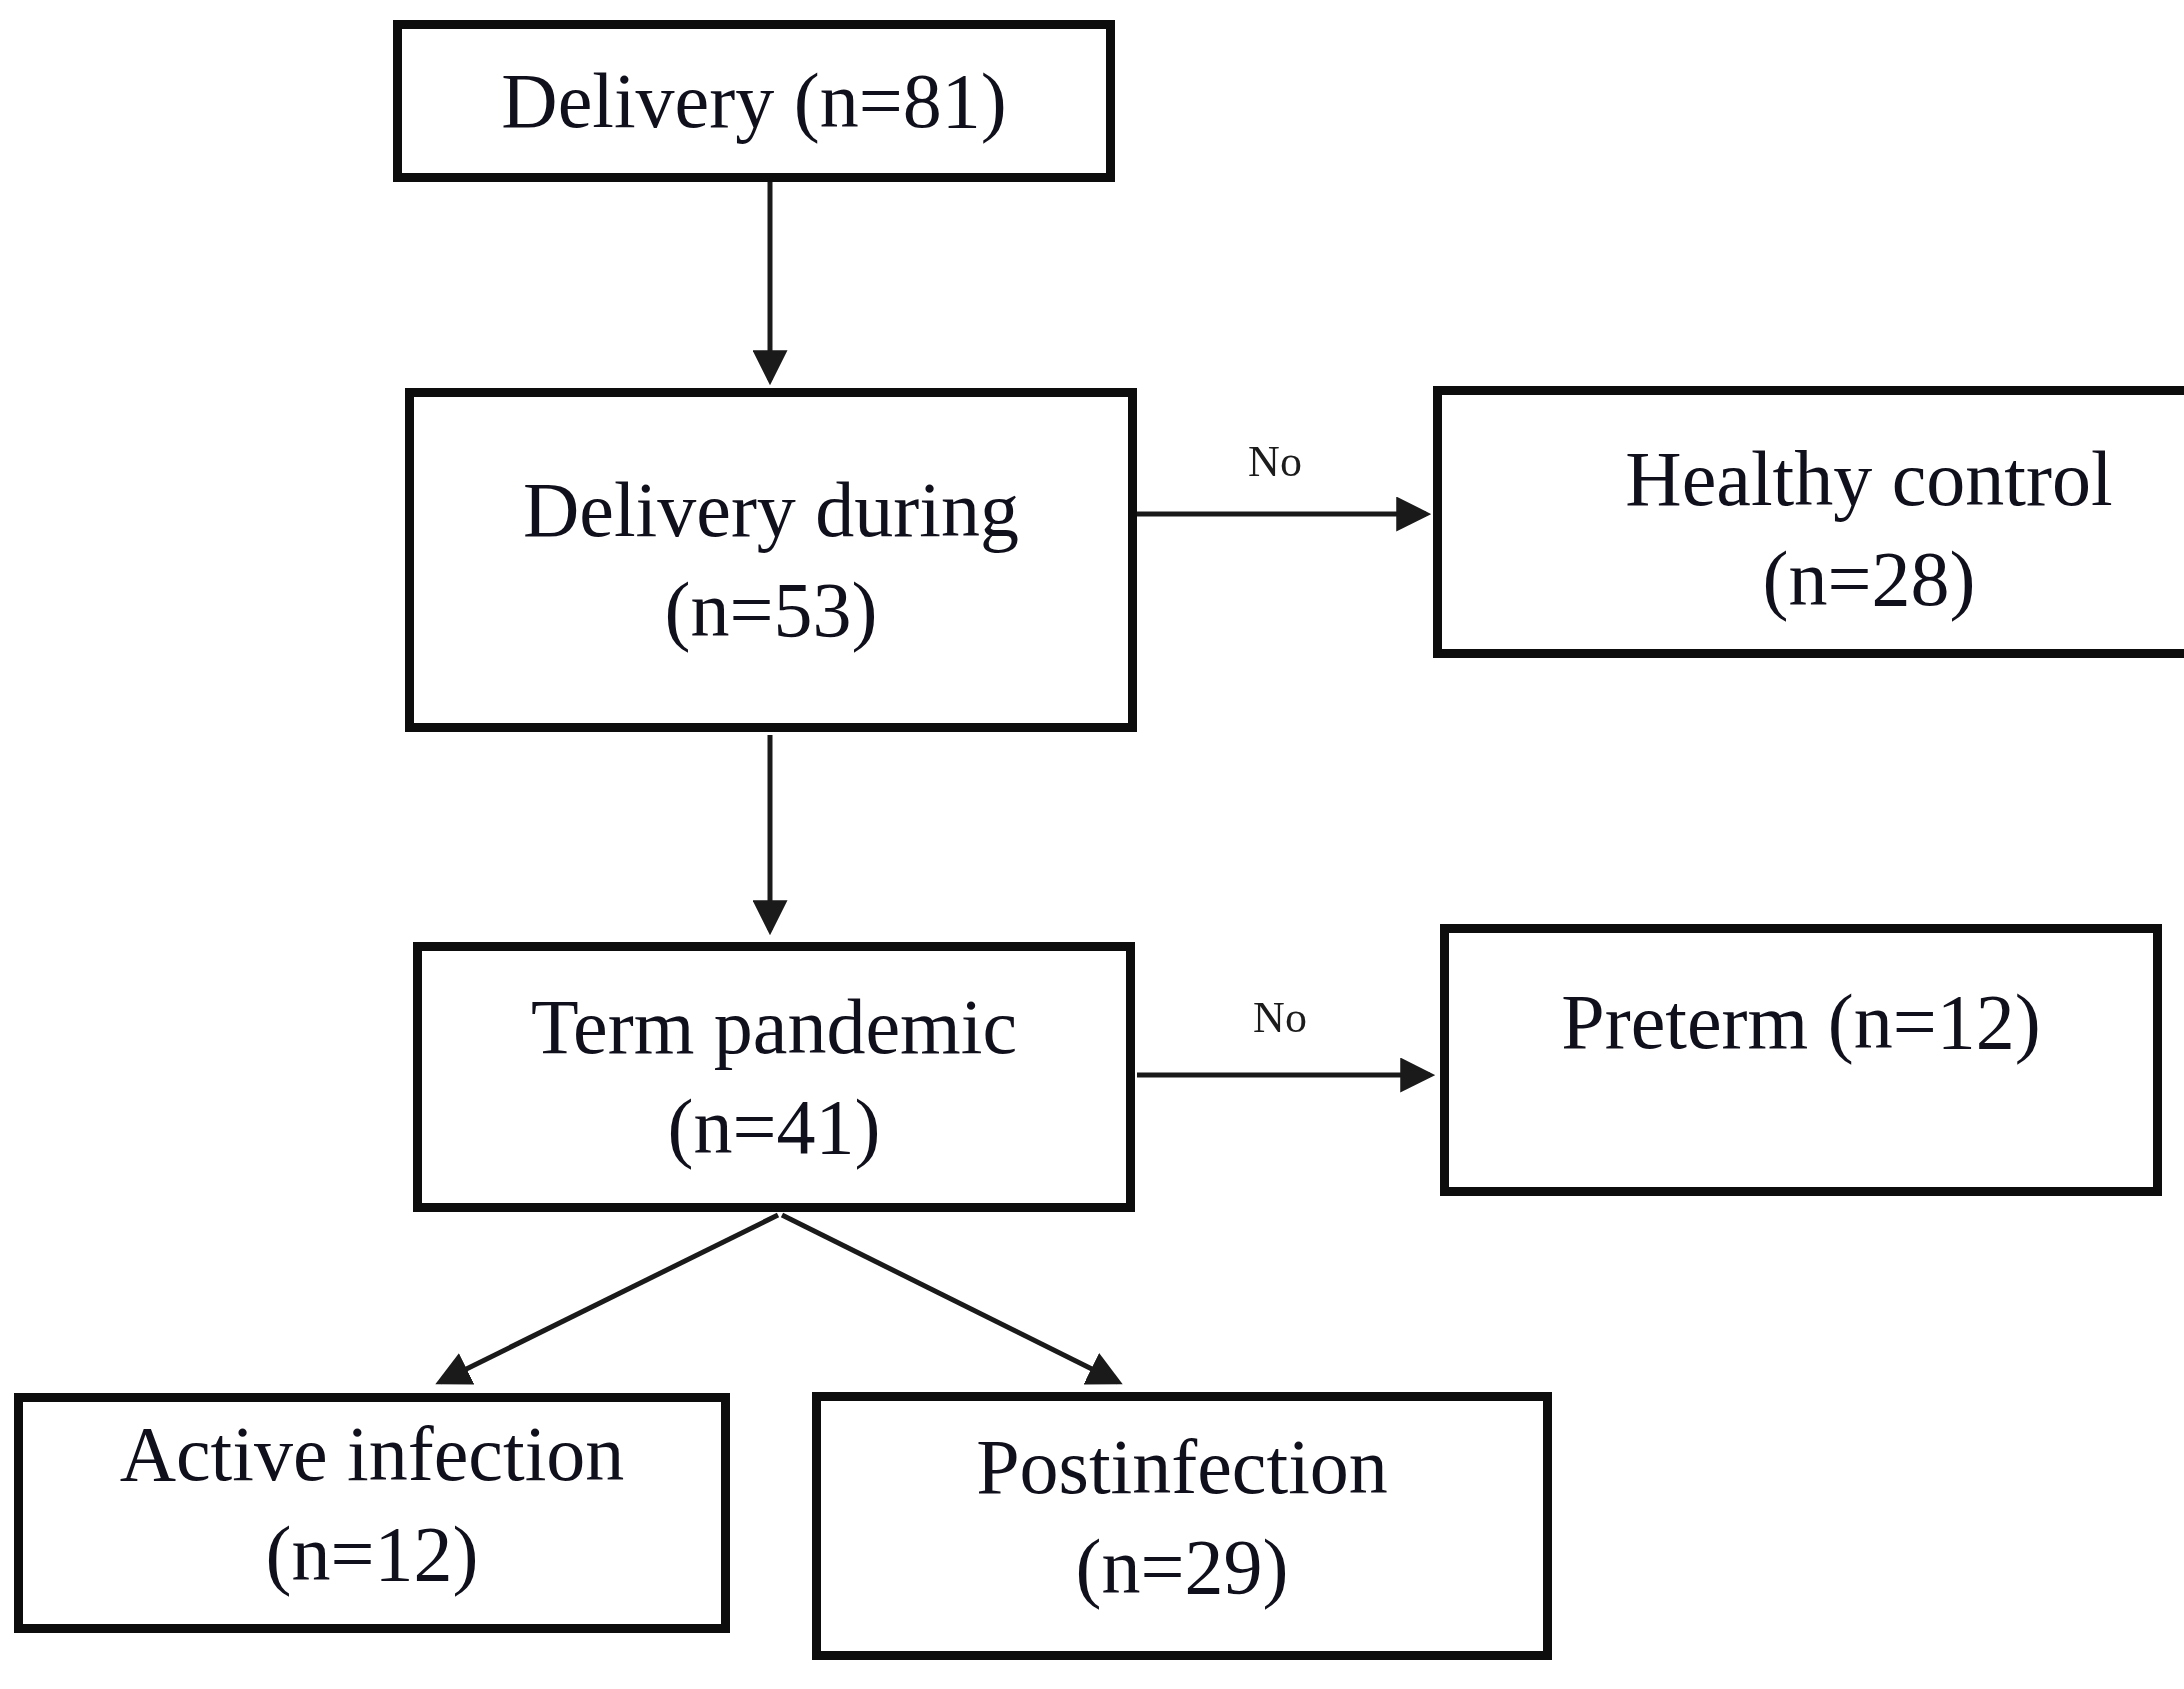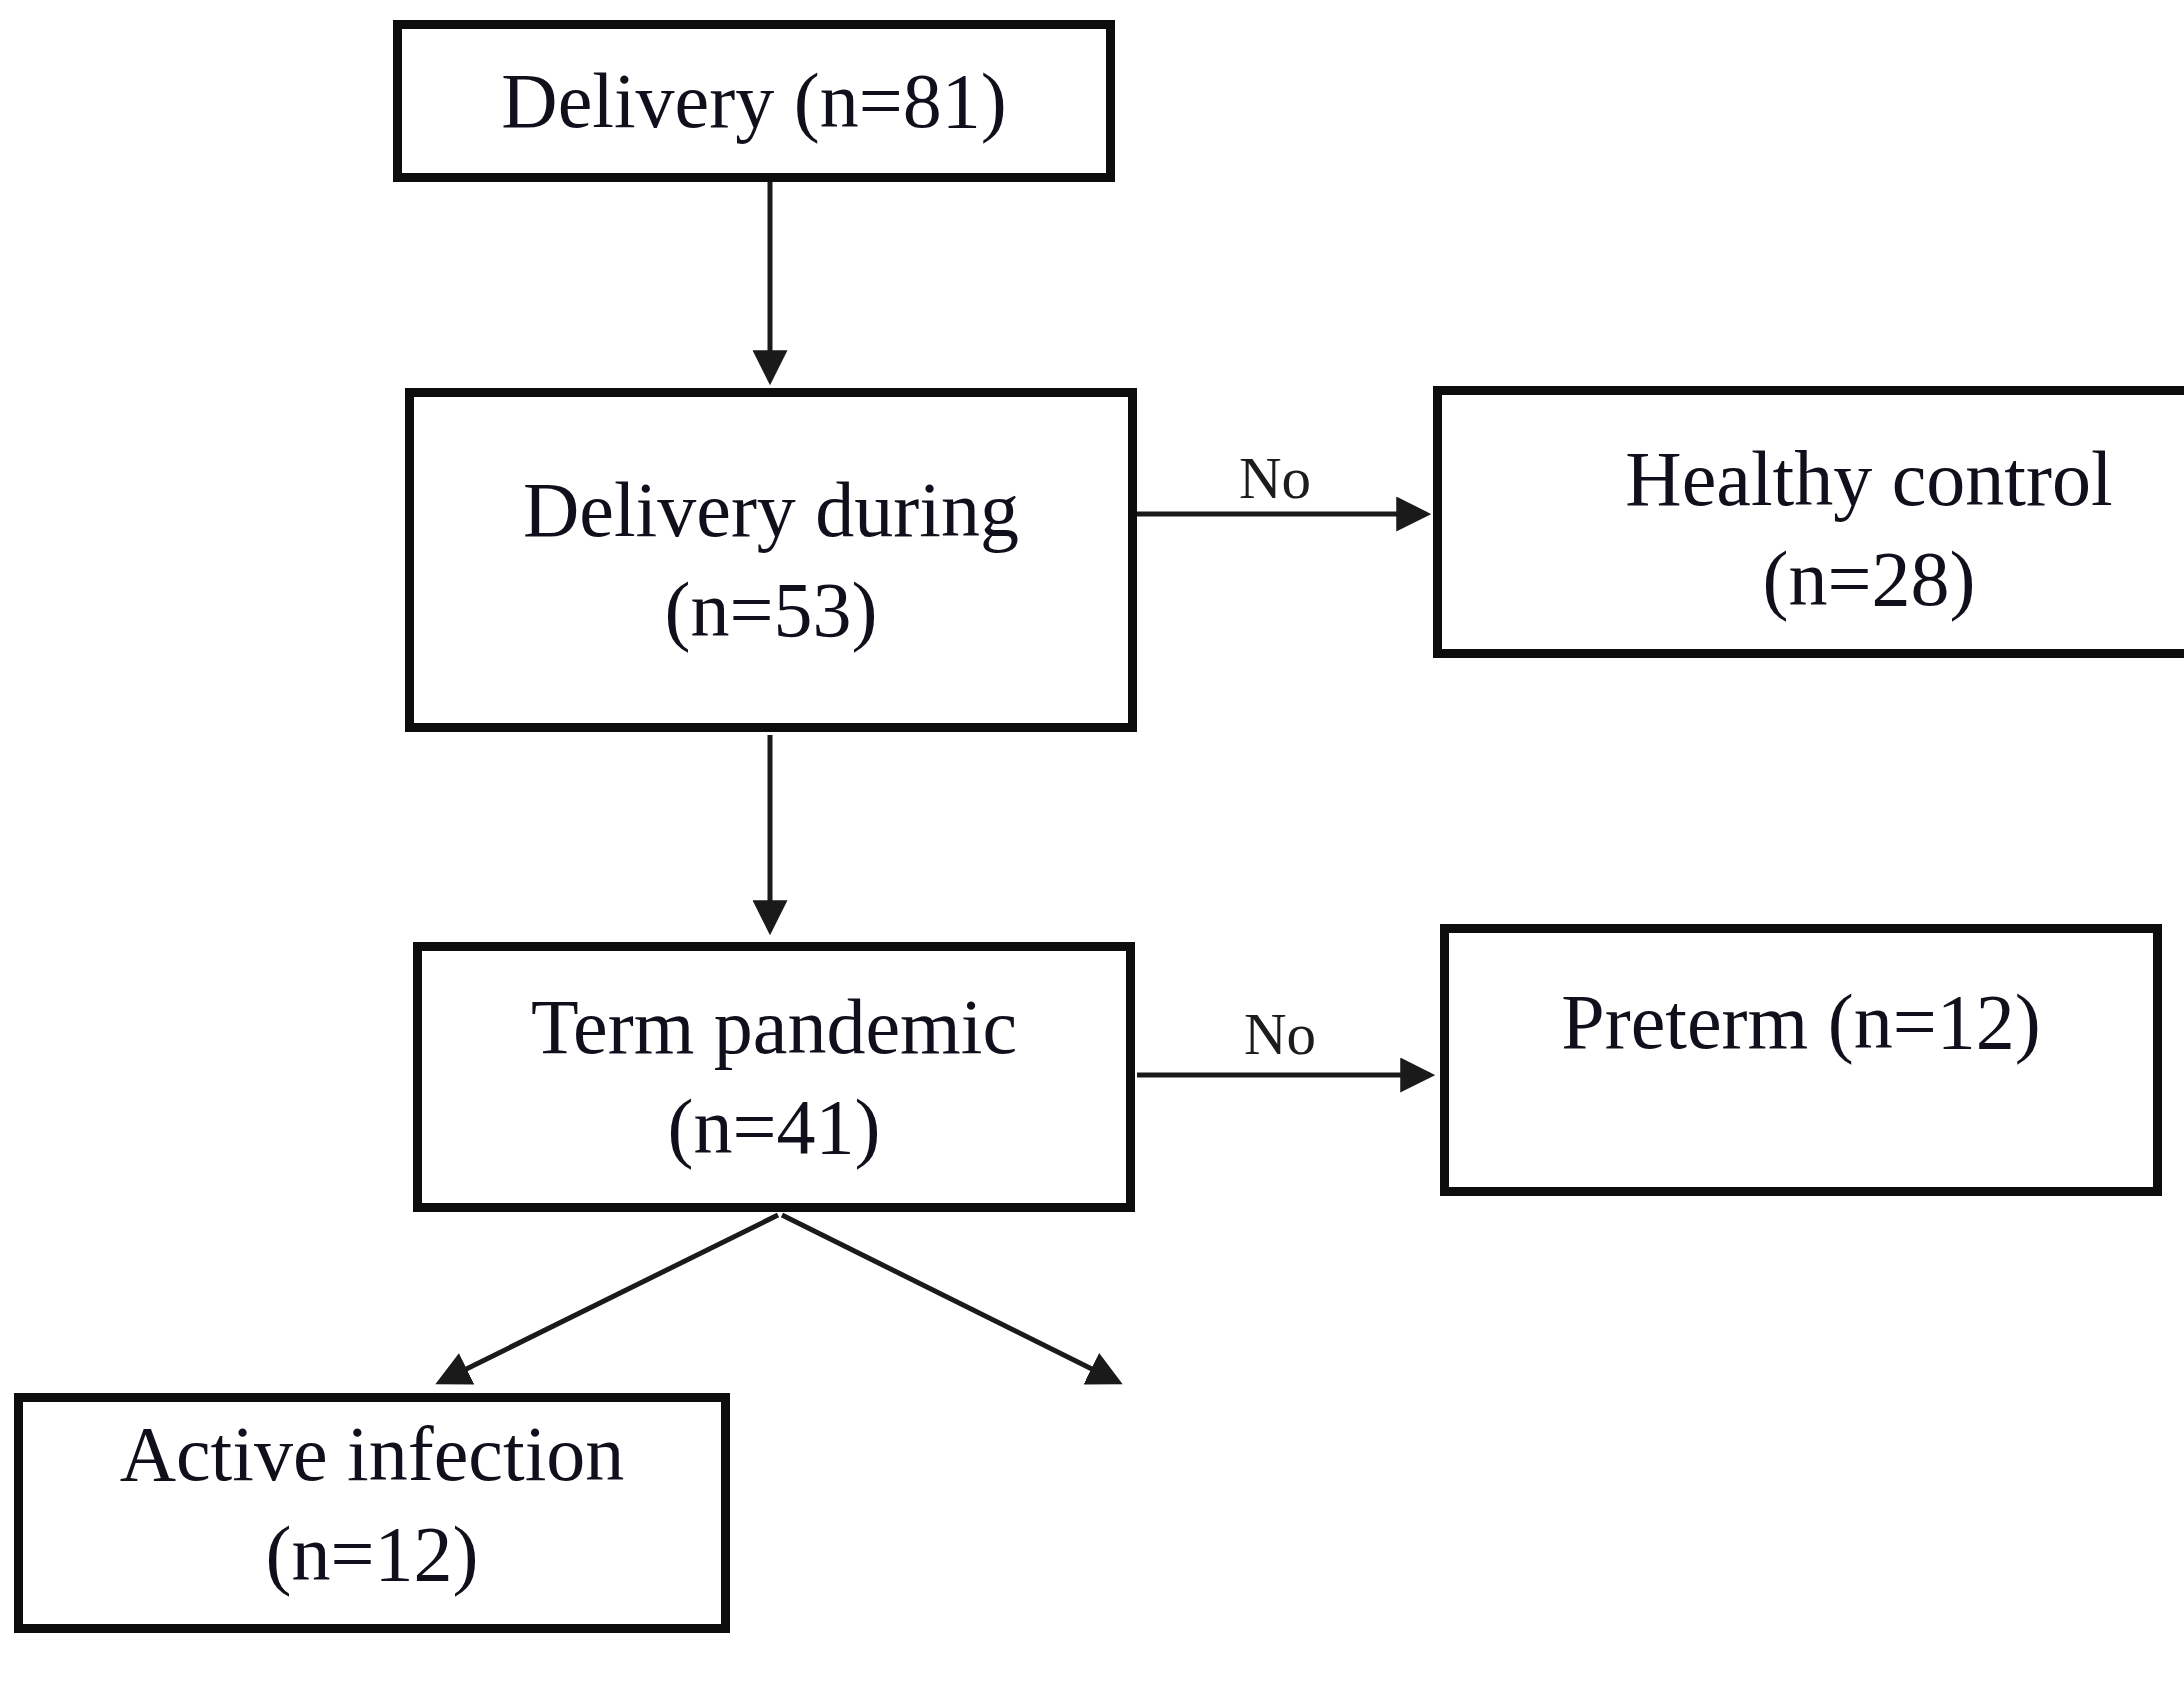--- a/index.html
+++ b/index.html
@@ -47,27 +47,26 @@
   #node-delivery      { left: 393px;  top: 20px;   width: 722px; height: 162px; }
   #node-pandemic      { left: 405px;  top: 388px;  width: 732px; height: 344px; }
   #node-healthy       { left: 1433px; top: 386px;  width: 872px; height: 272px; padding-top: 14px; }
   #node-term          { left: 413px;  top: 942px;  width: 722px; height: 270px; }
   #node-preterm       { left: 1440px; top: 924px;  width: 722px; height: 272px; padding-bottom: 76px; }
   #node-active        { left: 14px;   top: 1393px; width: 716px; height: 240px; padding-bottom: 18px; }
   #node-postinfection { left: 812px;  top: 1392px; width: 740px; height: 268px; padding-bottom: 18px; }
 
   .edge-label {
     position: absolute;
-    font-size: 59px;
+    font-size: 44px;
     line-height: 52px;
     color: #1c1c1c;
     transform: translate(-50%, -50%);
     z-index: 2;
     white-space: nowrap;
-    margin-top: 16px;
   }
   #edge-label-1 { left: 1275px; top: 462px; }
   #edge-label-2 { left: 1280px; top: 1018px; }
 </style>
 </head>
 <body>
 
 <div id="canvas">
 
   <svg id="arrow-layer" viewBox="0 0 2184 1689" xmlns="http://www.w3.org/2000/svg">
@@ -105,17 +104,21 @@
 
   <div class="node" id="node-preterm">
     <span class="line">Preterm (n=12)</span>
   </div>
 
   <div class="node" id="node-active">
     <span class="line">Active infection</span>
     <span class="line">(n=12)</span>
   </div>
 
+  <div class="node" id="node-postinfection">
+    <span class="line">Postinfection</span>
+    <span class="line">(n=29)</span>
+  </div>
 
   <div class="edge-label" id="edge-label-1">No</div>
   <div class="edge-label" id="edge-label-2">No</div>
 
 </div>
 
 </body></html>

